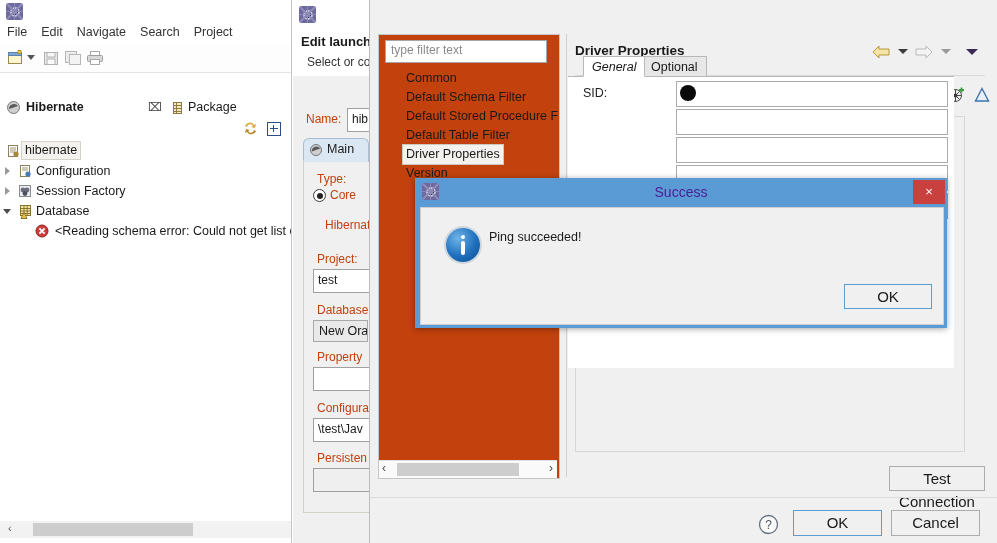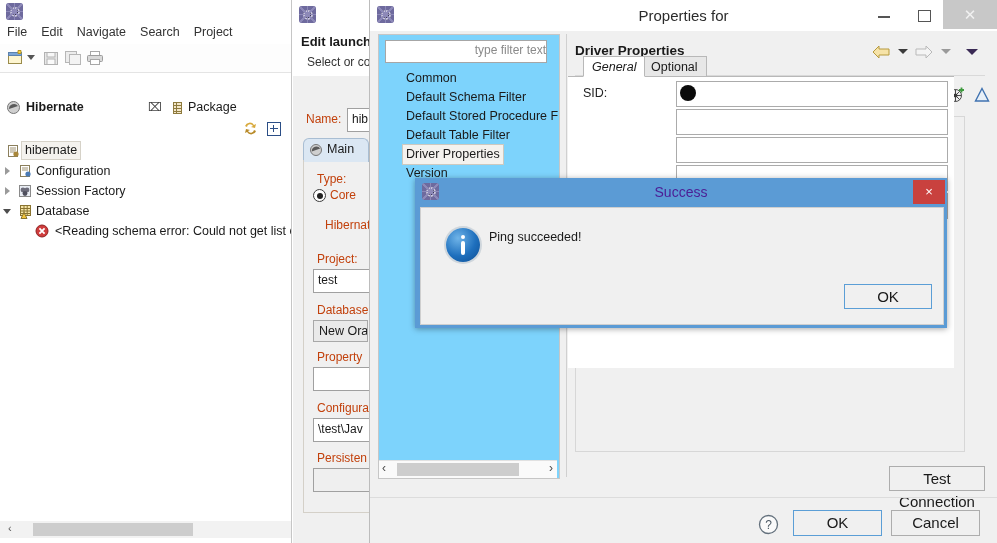--- a/index.html
+++ b/index.html
@@ -79,22 +79,22 @@
   #props{left:370px;top:0;width:627px;height:543px;background:#f0f0f0;
          box-shadow:0 0 0 1px #bcbcbc;overflow:hidden;}
   #props-title{left:0;top:0;width:627px;height:31px;background:#ffffff;}
   #props-title .ttl{position:absolute;left:0;top:0;width:627px;height:31px;
         line-height:31px;text-align:center;font-size:15px;color:#2b2b2b;}
   .wbtn{position:absolute;top:0;width:39px;height:29px;}
   .wbtn.close{background:#c8c8c8;width:54px;}
   #props-body{left:0;top:31px;width:627px;height:512px;background:#f0f0f0;}
 
   
-  #ptree{position:absolute;left:8px;top:3px;width:180px;height:443px;background:#7dd3fc;
-         border:1px solid #c6c6c6;text-align:right;}
+  #ptree{position:absolute;left:8px;top:3px;width:180px;height:443px;background:#c2410c;
+         border:1px solid #c6c6c6;}
   #pfilter{position:absolute;left:6px;top:5px;width:155px;height:21px;background:#fff;
            border:1px solid #a6a6a6;font-size:12px;color:#8a8a8a;line-height:19px;padding-left:5px;}
   .pitem{position:absolute;left:24px;font-size:12.5px;height:19px;line-height:19px;
          white-space:nowrap;padding:0 3px;}
   .pitem.sel{background:#f4f2ee;outline:1px solid #cdc9bf;}
   #ptree-hs{position:absolute;left:0;bottom:0;width:178px;height:17px;background:#fafafa;
             border-top:1px solid #e1e1e1;}
   #ptree-hs .thumb{position:absolute;left:18px;top:2px;width:122px;height:13px;background:#cdcdcd;}
   #ptree-hs .a1{position:absolute;left:3px;top:0px;font-size:12px;color:#4a4a4a;}
   #ptree-hs .a2{position:absolute;right:4px;top:0px;font-size:12px;color:#4a4a4a;}
@@ -359,34 +359,20 @@
       <div class="lfld-label" style="left:24px;top:325px;">Configura</div>
       <div class="lfld" style="left:20px;top:342px;width:55px;">\test\Jav</div>
 
       <div class="lfld-label" style="left:24px;top:375px;">Persisten</div>
       <div class="lfld" style="left:20px;top:392px;width:55px;background:#efefef;"></div>
     </div>
   </div>
 
   <div class="abs" id="props">
 
-    <div class="abs" id="props-title">
-      <div class="abs app-gear" style="left:7px;top:6px;"></div>
-      <div class="ttl">Properties for</div>
-      <div class="wbtn" style="left:495px;">
-        <div class="abs" style="left:13px;top:16px;width:12px;height:1.5px;background:#555;"></div>
-      </div>
-      <div class="wbtn" style="left:534px;">
-        <div class="abs" style="left:14px;top:10px;width:11px;height:10px;border:1.5px solid #555;"></div>
-      </div>
-      <div class="wbtn close" style="left:573px;">
-        <div class="abs" style="left:0;top:0;width:54px;height:29px;line-height:29px;text-align:center;
-                    color:#f1f1f1;font-size:15px;">✕</div>
-      </div>
-    </div>
 
     <div class="abs" id="props-body">
 
       <div id="ptree">
         <div id="pfilter">type filter text</div>
         <div class="pitem" style="top:34px;">Common</div>
         <div class="pitem" style="top:53px;">Default Schema Filter</div>
         <div class="pitem" style="top:72px;">Default Stored Procedure F</div>
         <div class="pitem" style="top:91px;">Default Table Filter</div>
         <div class="pitem sel" style="top:110px;">Driver Properties</div>

